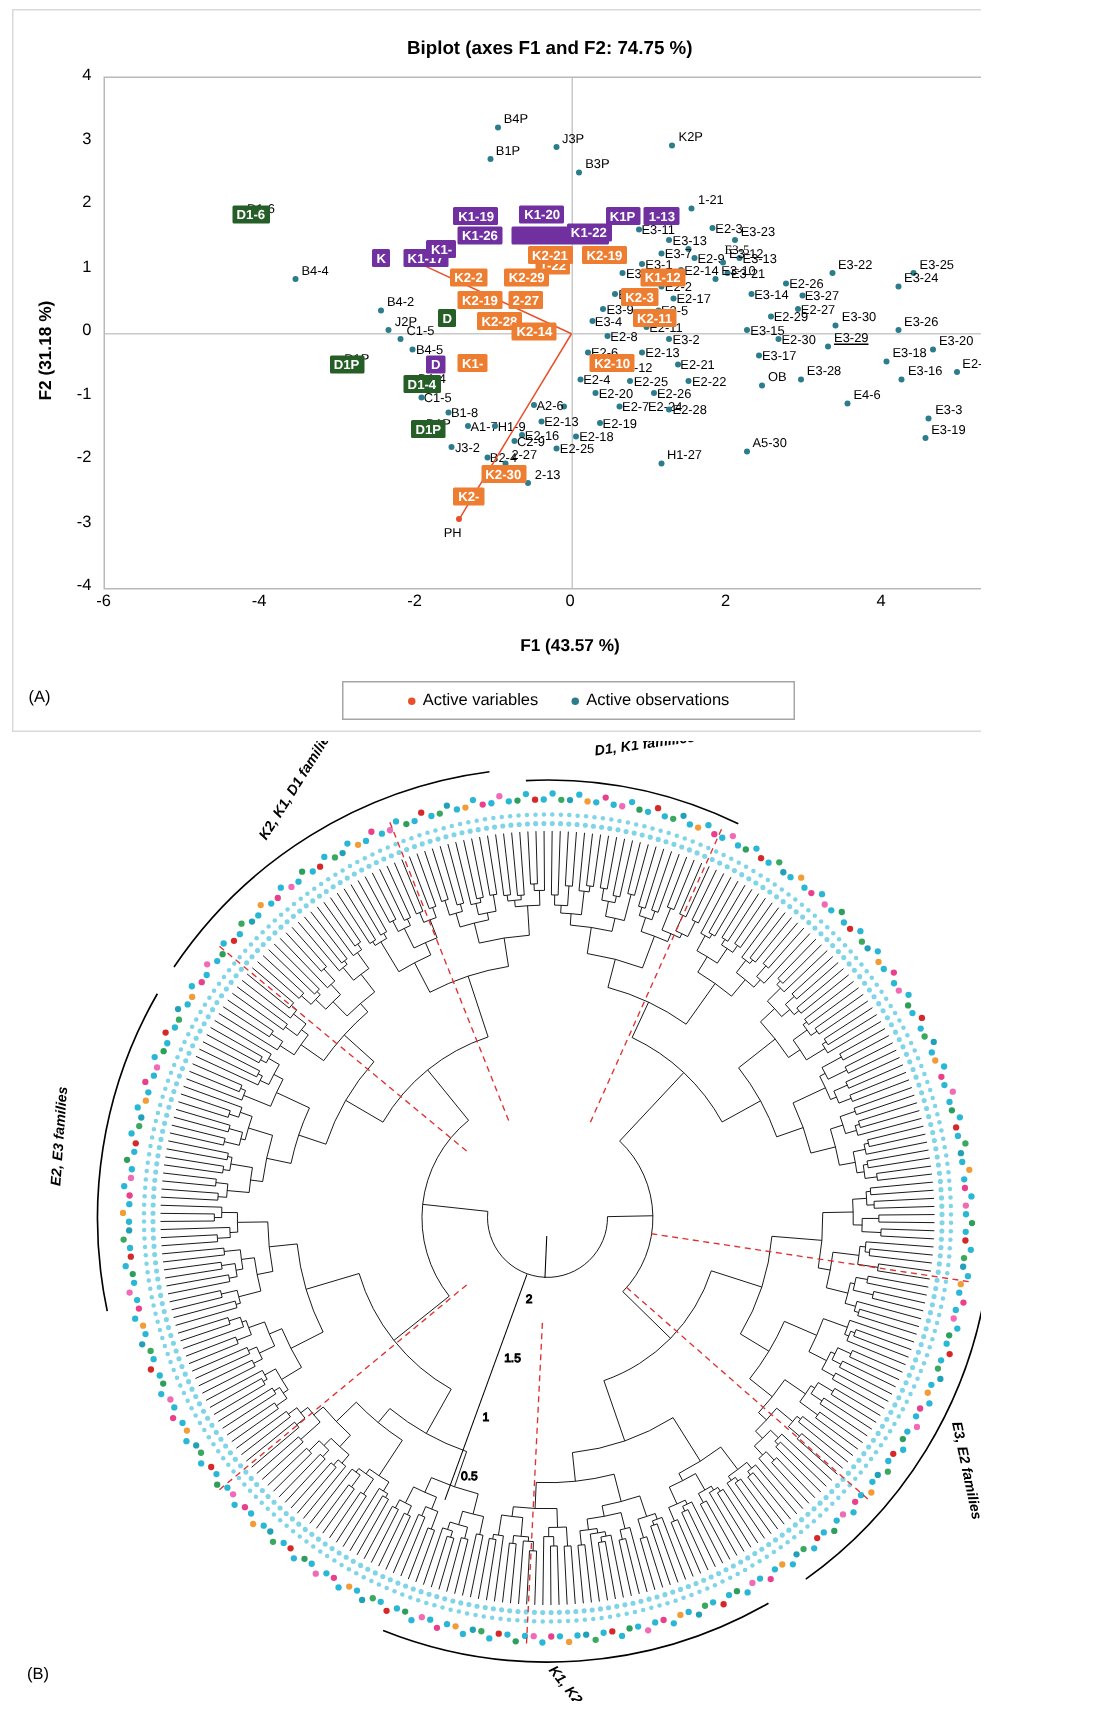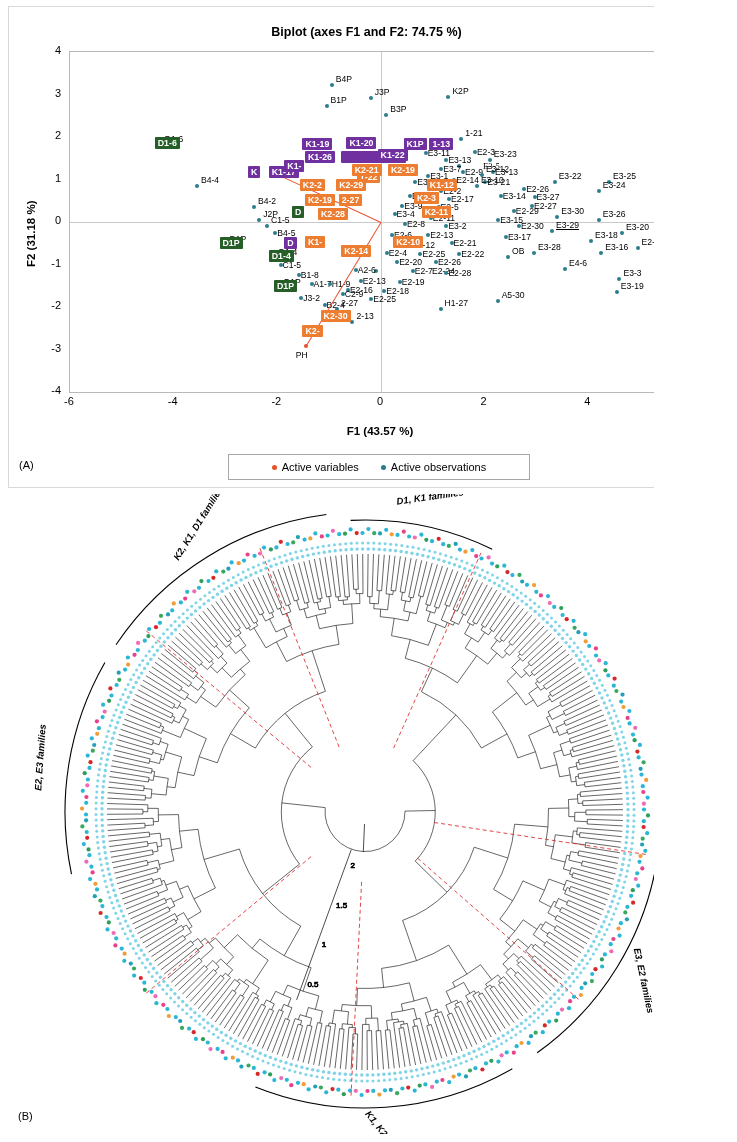--- a/index.html
+++ b/index.html
@@ -246,21 +246,21 @@
         <div class="lbl orange" style="left: 281.675px; top: 111.85px;">K2-21</div>
         <div class="lbl orange" style="left: 229.842px; top: 127.15px;">K2-2</div>
         <div class="lbl orange" style="left: 266.125px; top: 127.15px;">K2-29</div>
         <div class="lbl orange" style="left: 356.833px; top: 127.15px;">K1-12</div>
         <div class="lbl orange" style="left: 235.025px; top: 141.6px;">K2-19</div>
         <div class="lbl orange" style="left: 268.717px; top: 141.6px;">2-27</div>
         <div class="lbl orange" style="left: 343.875px; top: 139.9px;">K2-3</div>
         <div class="lbl orange" style="left: 247.983px; top: 155.625px;">K2-28</div>
         <div class="lbl orange" style="left: 351.65px; top: 154.35px;">K2-11</div>
         <div class="lbl green" style="left: 222.067px; top: 154.35px;">D</div>
-        <div class="lbl orange" style="left: 271.308px; top: 193px;">K2-14</div>
+        <div class="lbl orange" style="left: 271.308px; top: 163px;">K2-14</div>
         <div class="lbl orange" style="left: 323.142px; top: 184.1px;">K2-10</div>
         <div class="lbl orange" style="left: 235.025px; top: 184.1px;">K1-</div>
         <div class="lbl purple" style="left: 214.292px; top: 185.375px;">D</div>
         <div class="lbl green" style="left: 149.5px; top: 185.375px;">D1P</div>
         <div class="lbl green" style="left: 84.7083px; top: 84.65px;">D1-6</div>
         <div class="lbl green" style="left: 198.742px; top: 198.125px;">D1-4</div>
         <div class="lbl green" style="left: 203.925px; top: 227.875px;">D1P</div>
         <div class="lbl orange" style="left: 250.575px; top: 257.625px;">K2-30</div>
         <div class="lbl orange" style="left: 232.433px; top: 273.35px;">K2-</div>
       </div>

